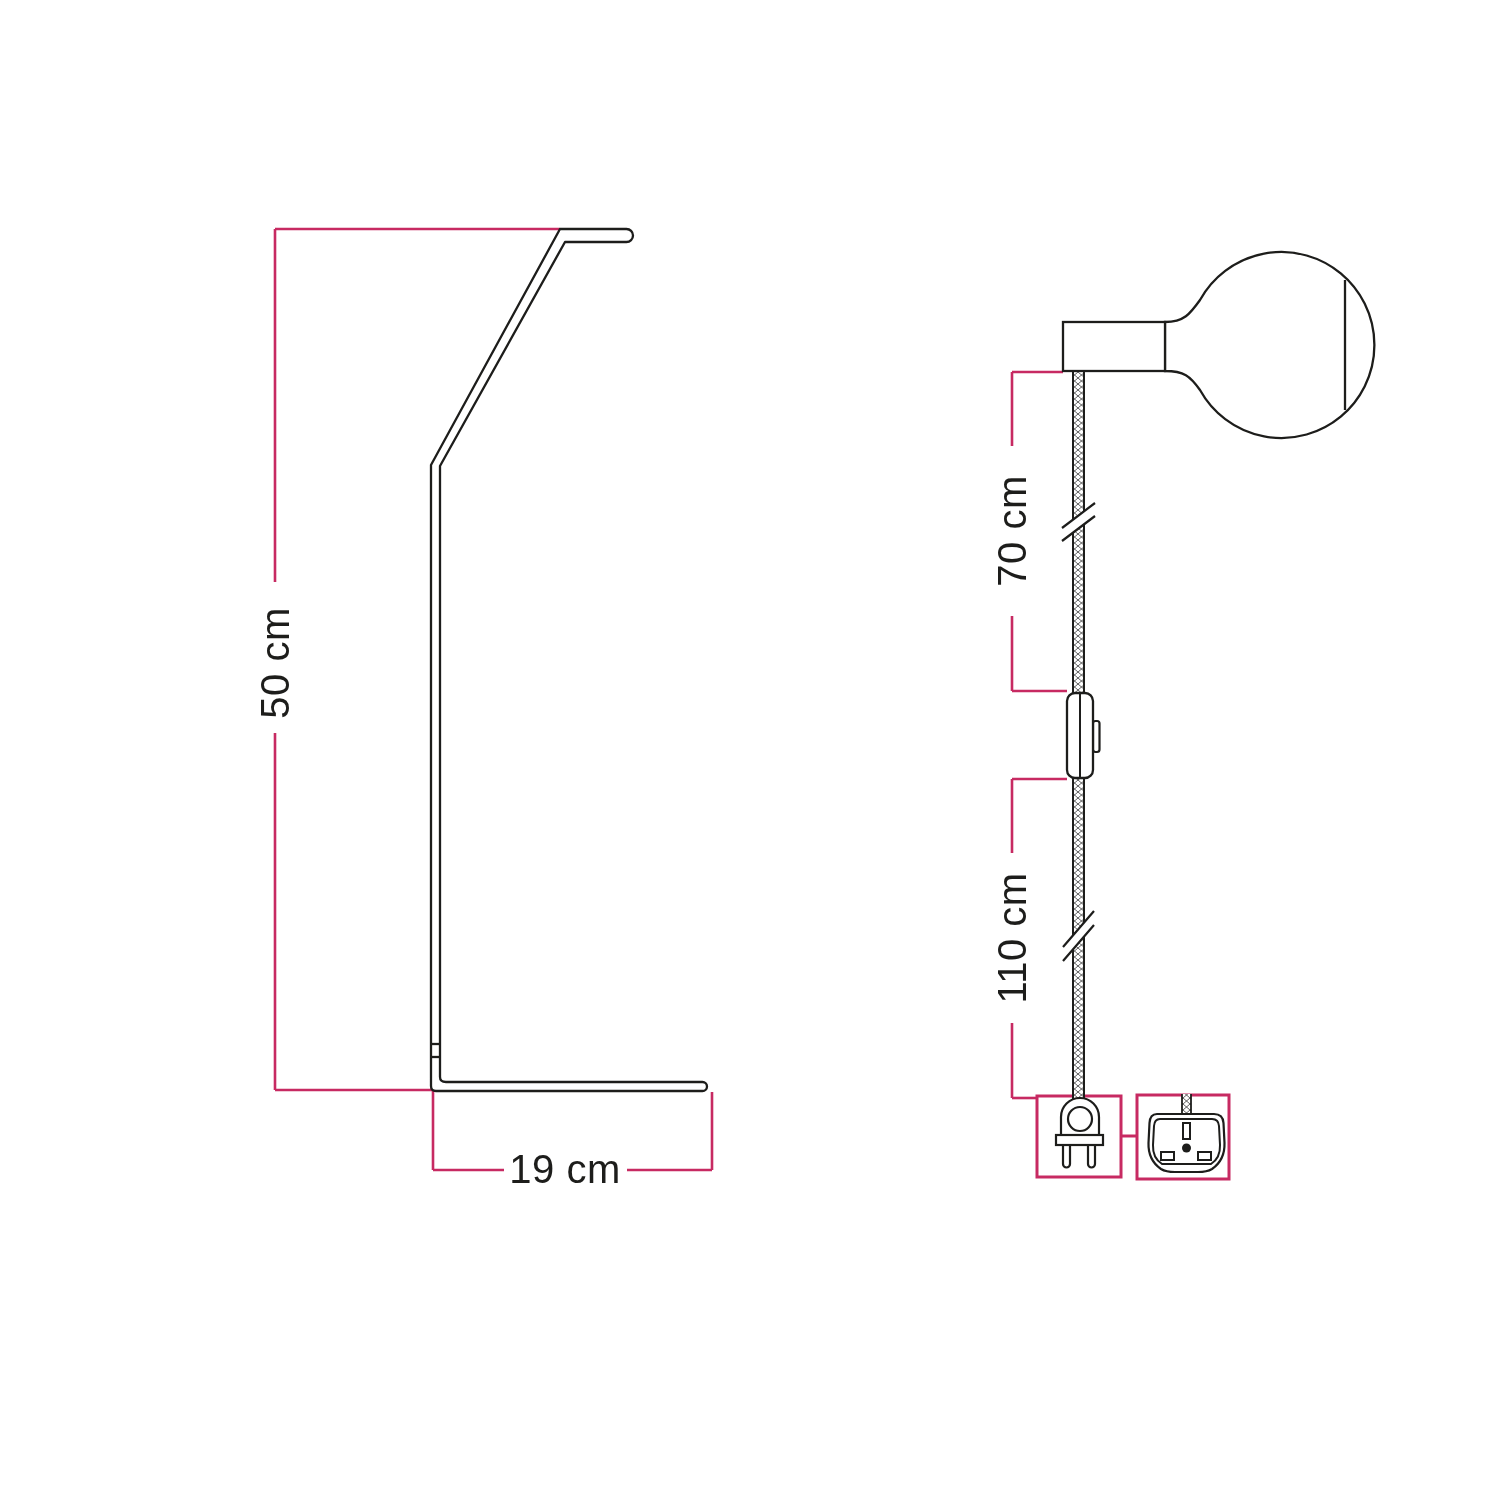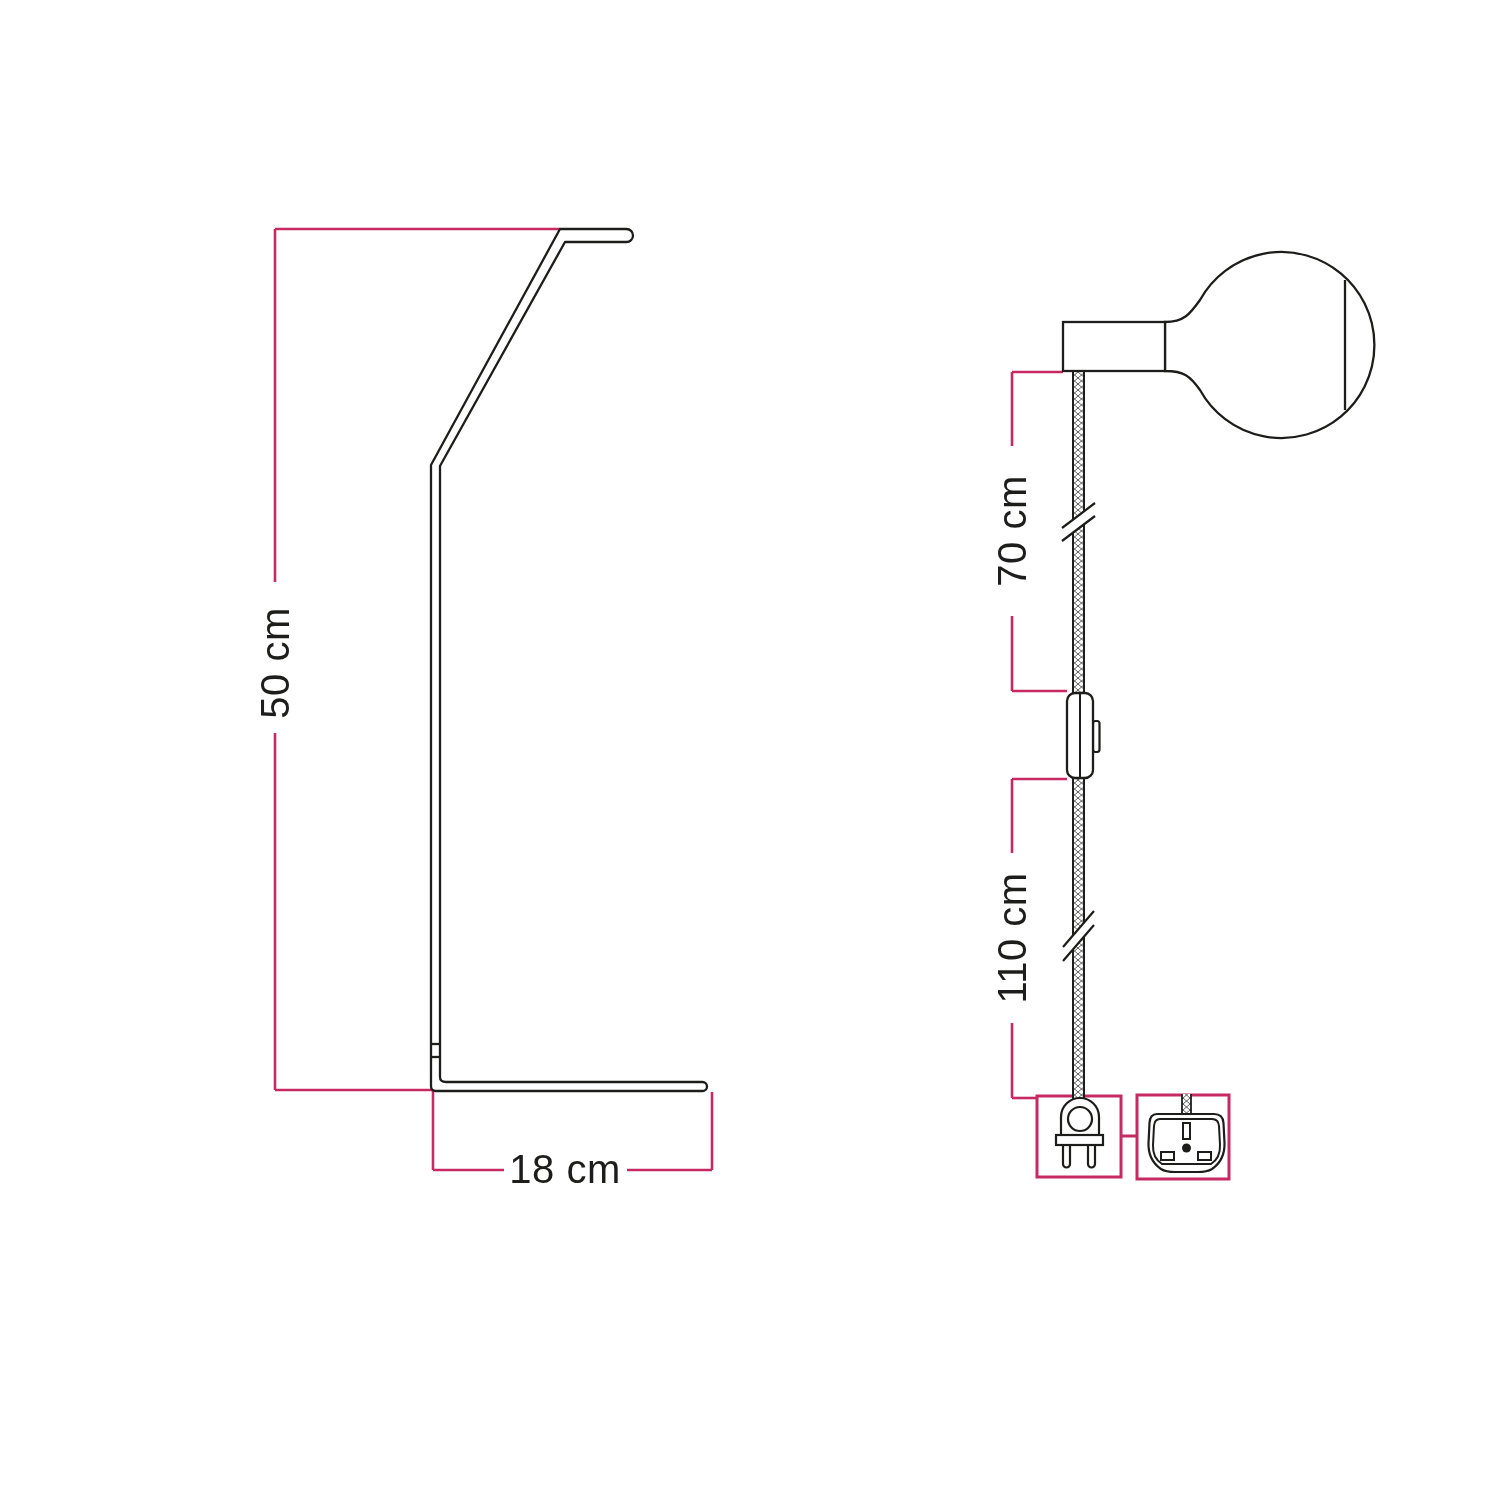--- a/index.html
+++ b/index.html
@@ -115,19 +115,19 @@
                L1162,1164 Q1152.5,1158 1153,1145 L1154,1126 Q1154.5,1119 1160,1119 Z" fill="none" stroke="#1d1d1b" stroke-width="2"></path>
       <rect x="1183" y="1123" width="7" height="16" fill="none" stroke="#1d1d1b" stroke-width="2"></rect>
       <circle cx="1186.5" cy="1148" r="4.5" fill="#1d1d1b"></circle>
       <rect x="1161" y="1152" width="13" height="8" fill="none" stroke="#1d1d1b" stroke-width="2"></rect>
       <rect x="1198" y="1152" width="13" height="8" fill="none" stroke="#1d1d1b" stroke-width="2"></rect>
     </g>
   </svg>
 
   <div class="dim-label vertical" style="left:275px; top:663px;">50 cm</div>
 
-  <div class="dim-label" style="left:565px; top:1169px;">18 cm</div>
+  <div class="dim-label" style="left:565px; top:1169px;">19 cm</div>
 
   <div class="dim-label vertical" style="left:1012px; top:531px;">70 cm</div>
 
   <div class="dim-label vertical" style="left:1012px; top:938px;">110 cm</div>
 
 </div>
 
 </body></html>

